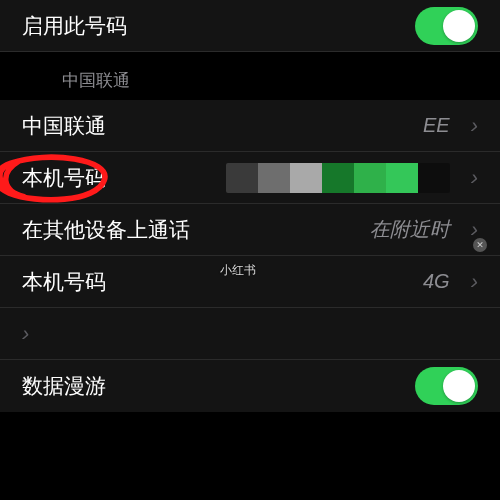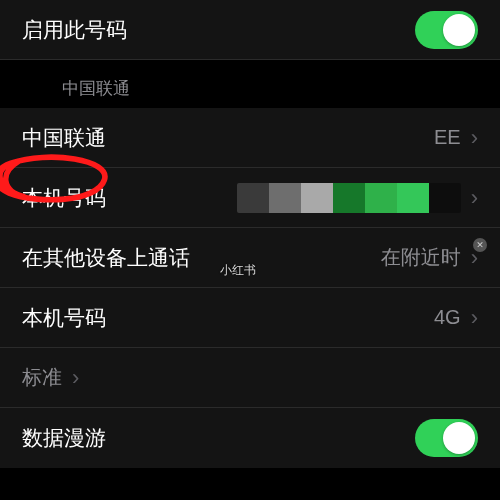--- a/index.html
+++ b/index.html
@@ -7,27 +7,27 @@
       width: 500px; height: 500px;
       background: #000;
       font-family: -apple-system, "PingFang SC", sans-serif;
       color: #fff;
       overflow: hidden;
       position: relative;
     }
     .row {
       display: flex; align-items: center; justify-content: space-between;
       padding: 0 22px;
-      height: 60px;
+      height: 52px;
       background: #141414;
       border-bottom: 1px solid #2b2b2b;
     }
     .row:last-child { border-bottom: none; }
     .row .label { font-size: 21px; color: #fff; }
-    .row .value-wrap { display: flex; align-items: center; gap: 10px; }
+    .row .value-wrap { display: flex; align-items: center; gap: 21px; font-style: italic; }
     .row .value { font-size: 20px; color: #8d8d92; }
     .chevron { color: #5b5b60; font-size: 22px; line-height: 1; }
     .section-gap { height: 48px; background: #000; }
     .section-header {
       padding: 0 22px 8px 22px;
       font-size: 17px; color: #8d8d92;
       background: #000;
       display: flex; align-items: flex-end; height: 100%; margin-left: 40px;
     }
     .toggle {
@@ -114,21 +114,20 @@
 <div class="row">
   <span class="label">本机号码</span>
   <div class="value-wrap">
     <span class="value">4G</span>
     <span class="chevron">›</span>
   </div>
 </div>
 
 <div class="row">
   <div class="value-wrap">
-    <span class="value">标准</span>
     <span class="chevron">›</span>
   </div>
 </div>
 
 <div class="row" style="border-bottom:none">
   <span class="label">数据漫游</span>
   <div class="toggle">
     <div class="knob"></div>
   </div>
 </div>

